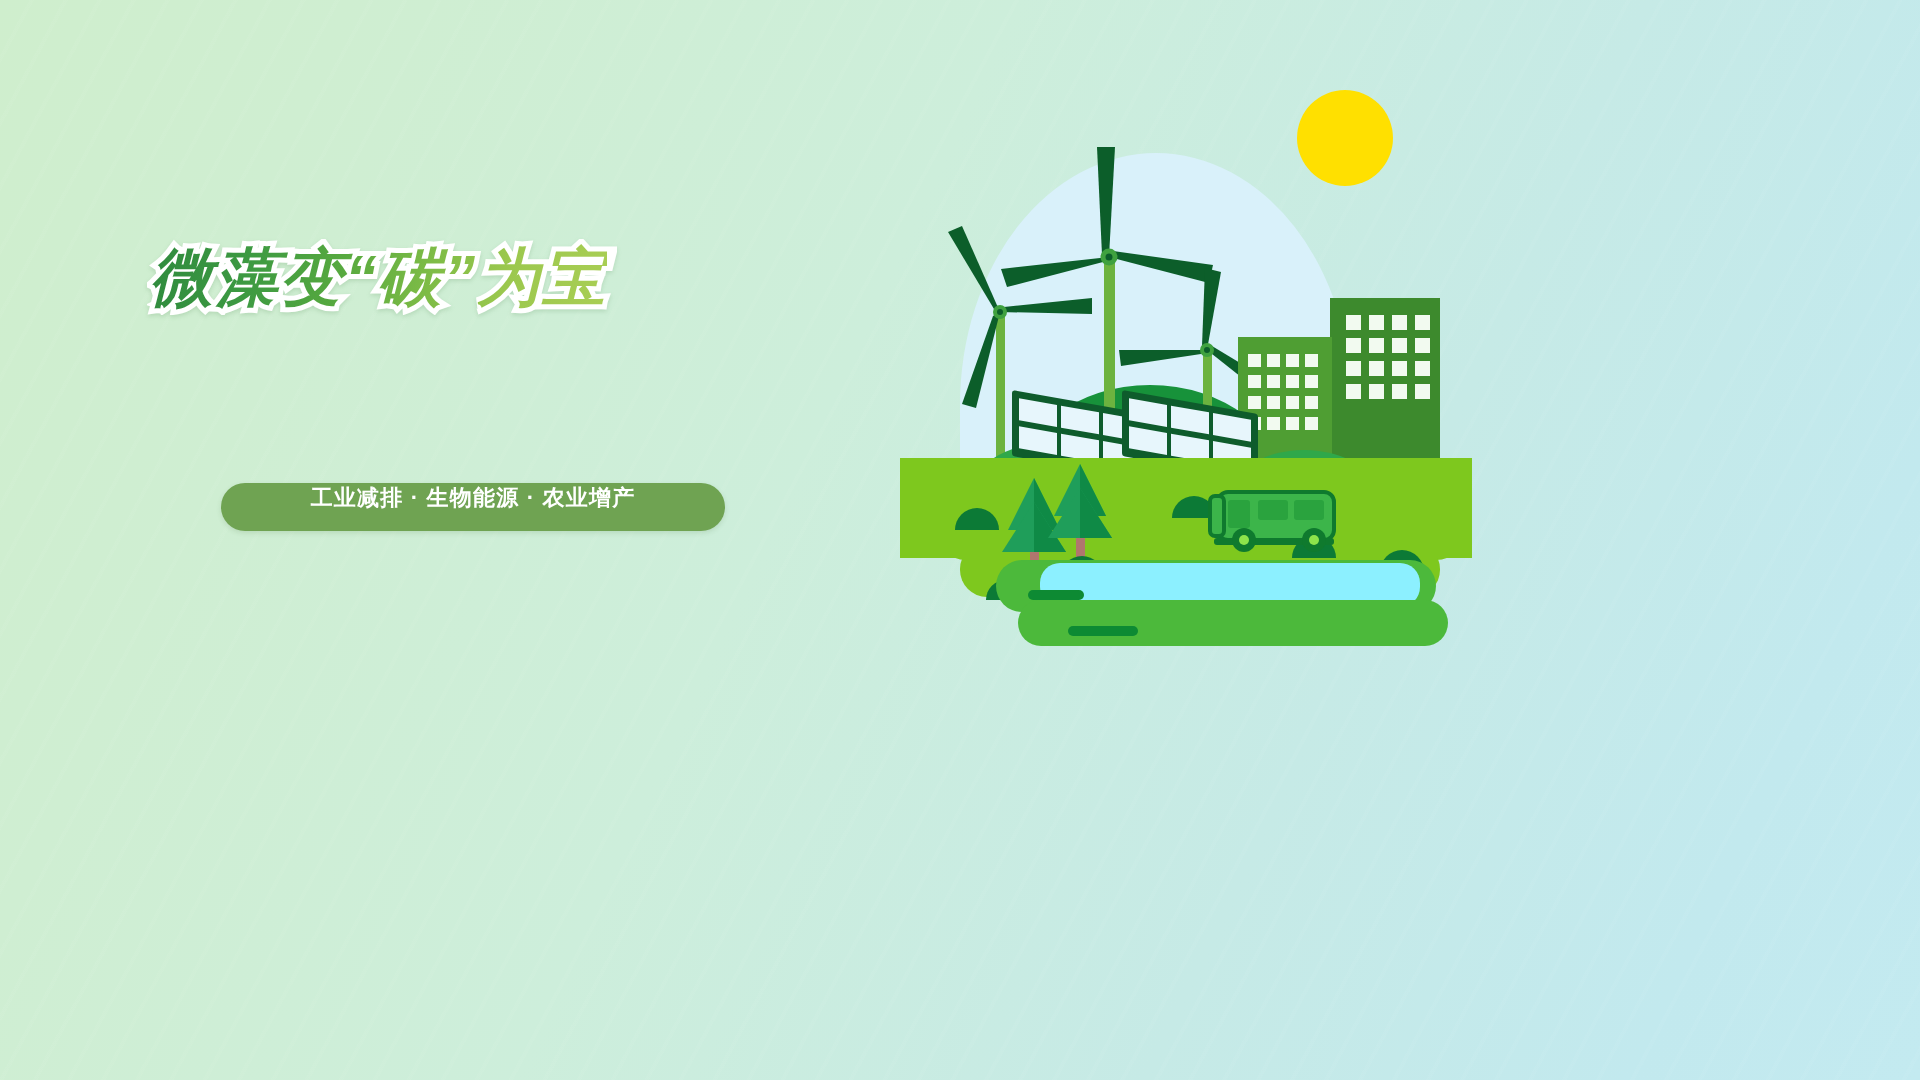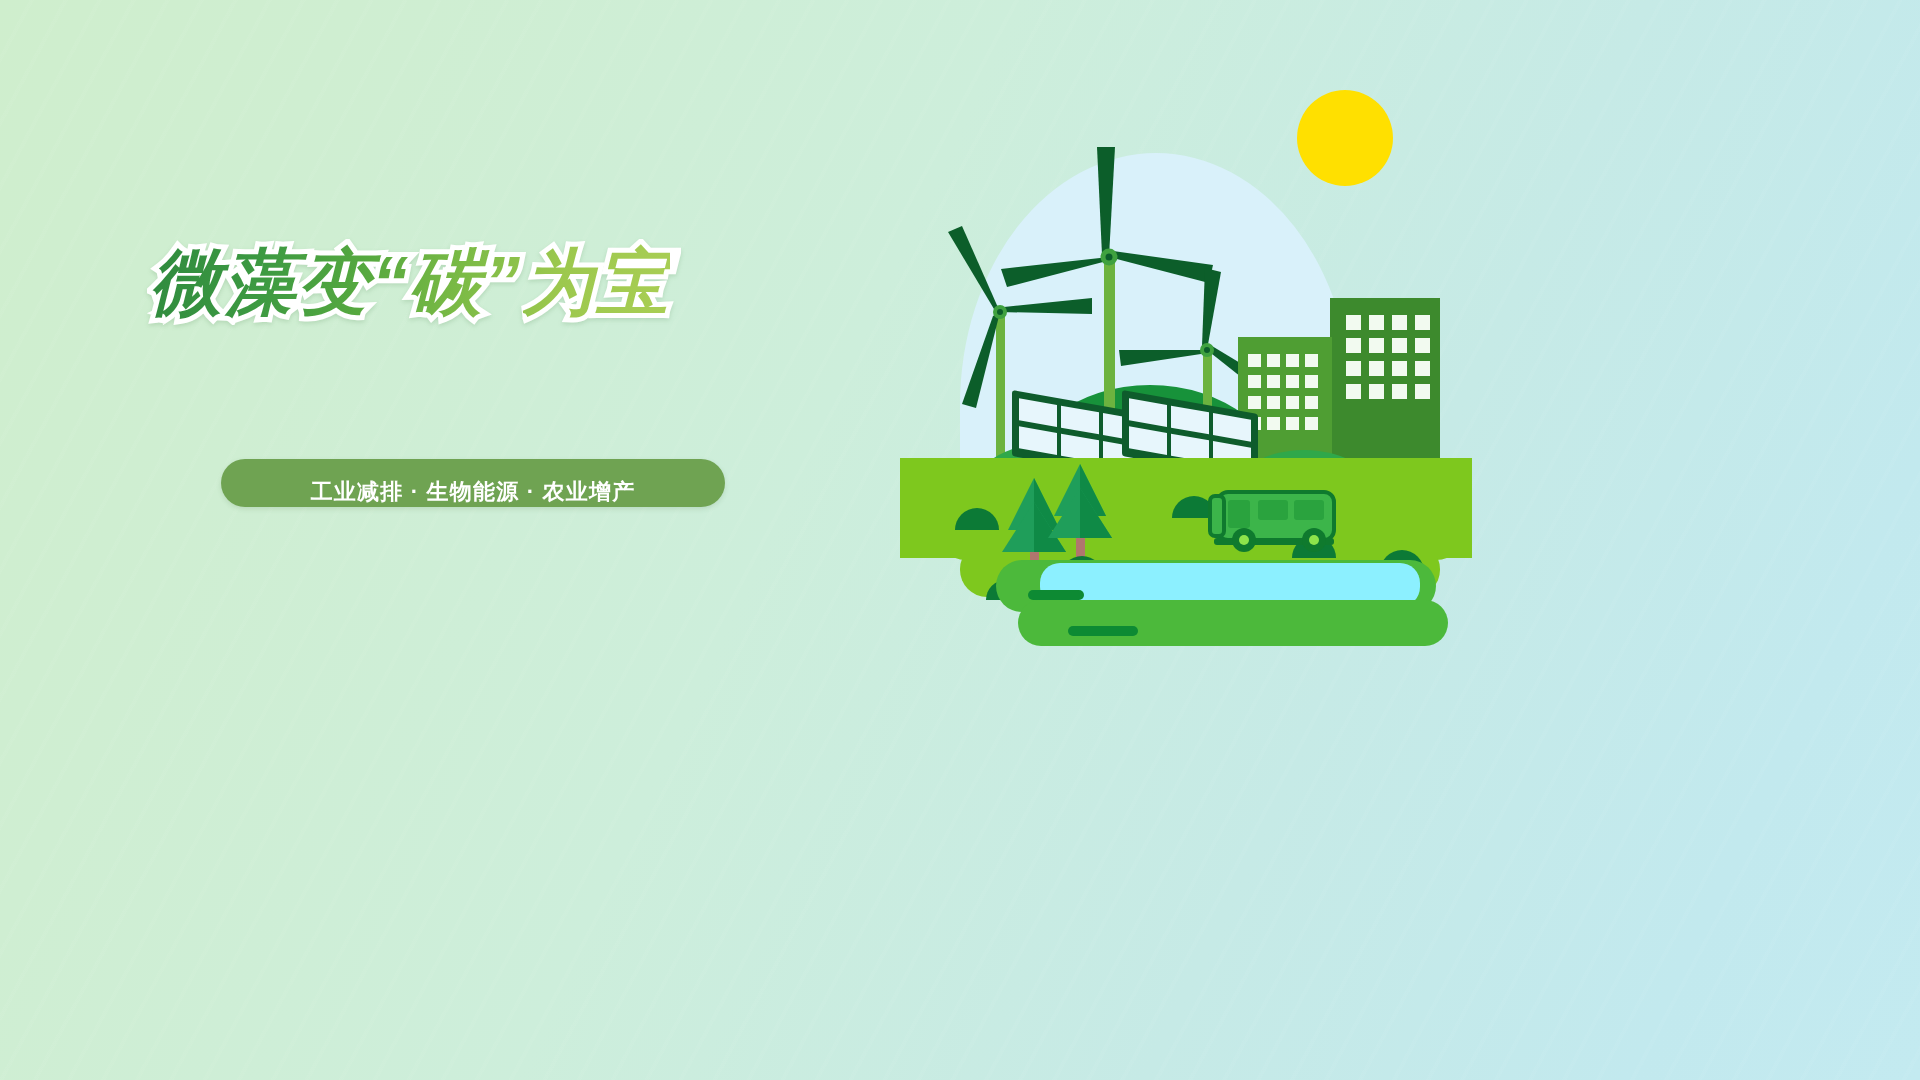--- a/index.html
+++ b/index.html
@@ -45,32 +45,32 @@
     -webkit-text-fill-color:transparent;
     position:relative;z-index:2;
   }
   .outline-text{
     position:absolute;left:0;top:0;z-index:1;
     color:#ffffff;
     -webkit-text-stroke:10px #ffffff;
     paint-order:stroke fill;
     filter:drop-shadow(0 2px 2px rgba(60,120,60,.18));
   }
-  #title-main{font-size:72px;height:104px;}
+  #title-main{font-size:63px;height:104px;}
   #title-sub{font-size:66px;height:80px;margin-top:14px;margin-left:44px;}
   #title-sub .outline-text,#title-sub .grad-text{letter-spacing:3px;}
   #title-sub .outline-text{-webkit-text-stroke:9px #ffffff;}
 
   
   #tagline-pill{
-    position:absolute;left:221px;top:459px;
+    position:absolute;left:221px;top:483px;
     width:504px;height:48px;
     border-radius:26px;
     background:#6fa352;
-    display:flex;align-items:flex-end;justify-content:center;
+    display:flex;align-items:flex-start;justify-content:center;
     box-shadow:0 2px 5px rgba(70,110,55,.16);
   }
   #tagline-text{
     color:#ffffff;font-size:22px;font-weight:700;letter-spacing:1.2px;
     white-space:nowrap;
   }
 
   
   #illustration{
     position:absolute;left:900px;top:60px;width:620px;height:600px;

